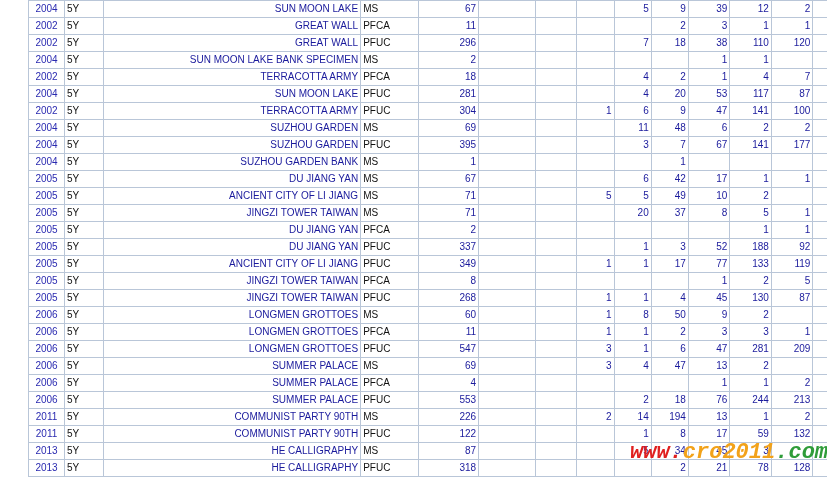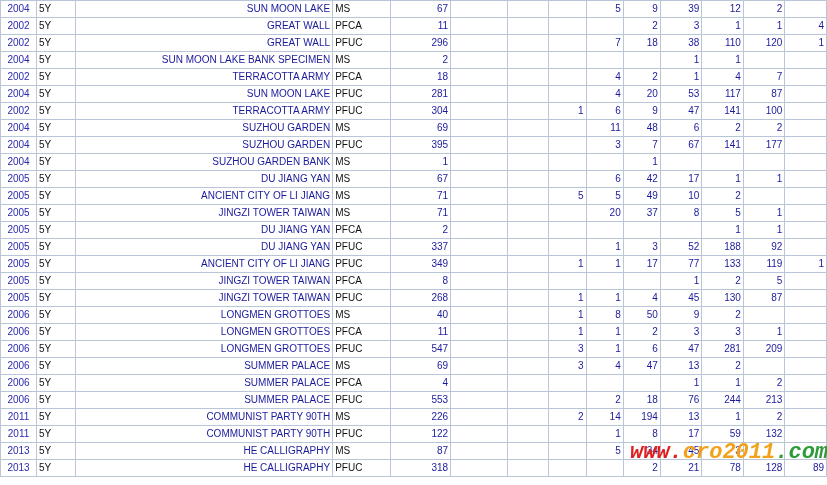--- a/index.html
+++ b/index.html
@@ -12,20 +12,21 @@
     height: 485px;
     font-family: "Liberation Sans", sans-serif;
     overflow: hidden;
     position: relative;
   }
   #sheet {
     position: relative;
     width: 827px;
     height: 485px;
     box-sizing: border-box;
+    padding-left: 28px;
   }
   table.grid {
     border-collapse: collapse;
     table-layout: fixed;
     width: 827px;
     font-size: 10px;
     color: #1f1f8f;
   }
   table.grid td {
     border: 1px solid #b9c6d8;
@@ -392,21 +393,21 @@
           <td class="c-num">45</td>
           <td class="c-num">130</td>
           <td class="c-num">87</td>
           <td class="c-num"></td>
         </tr>
         <tr>
           <td class="c-year">2006</td>
           <td class="c-term">5Y</td>
           <td class="c-name">LONGMEN GROTTOES</td>
           <td class="c-code">MS</td>
-          <td class="c-num">40</td>
+          <td class="c-num">60</td>
           <td class="c-num"></td>
           <td class="c-num"></td>
           <td class="c-num">1</td>
           <td class="c-num">8</td>
           <td class="c-num">50</td>
           <td class="c-num">9</td>
           <td class="c-num">2</td>
           <td class="c-num"></td>
           <td class="c-num"></td>
         </tr>

